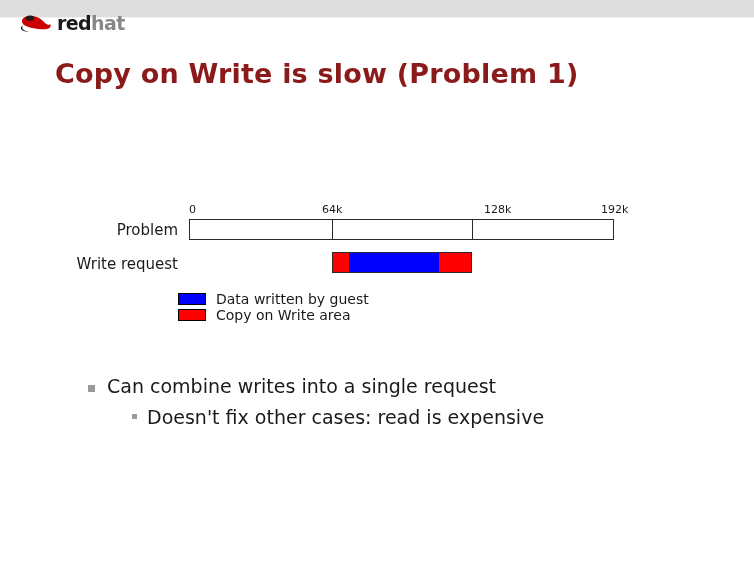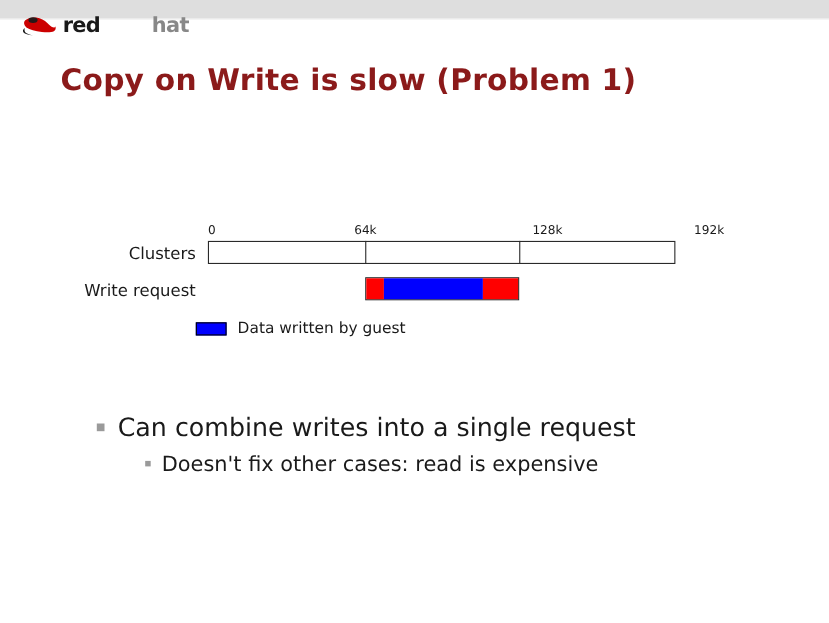--- a/index.html
+++ b/index.html
@@ -50,21 +50,21 @@
   }
   .logo-hat svg { display: block; }
   .logo-word {
     font-family: "DejaVu Sans", sans-serif;
     font-size: 19px;
     font-weight: bold;
     letter-spacing: -0.6px;
     line-height: 1;
   }
   .logo-word .red  { color: #1a1a1a; }
-  .logo-word .hat  { color: #888888; padding-left: 47px; }
+  .logo-word .hat  { color: #888888; }
 
   
   .slide-title {
     position: absolute;
     left: 55px;
     top: 58px;
     font-family: "DejaVu Sans", sans-serif;
     font-size: 27px;
     font-weight: bold;
     color: #8b1a1a;
@@ -107,21 +107,21 @@
     position: absolute;
     top: 203px;
     font-family: "DejaVu Sans", sans-serif;
     font-size: 11px;
     color: #1a1a1a;
     white-space: nowrap;
   }
   .tick-0    { left: 189px; }
   .tick-64   { left: 322px; }
   .tick-128  { left: 484px; text-align: center; }
-  .tick-192  { left: 631px; }
+  .tick-192  { left: 601px; }
 
   
   .cluster-bar {
     position: absolute;
     left: 189px;
     top: 219px;
     width: 425px;
     height: 21px;
     border: 1px solid #2a2a2a;
     box-sizing: border-box;
@@ -208,21 +208,21 @@
   .bullet-l2 .bullet-marker {
     width: 5px; height: 5px;
     margin-top: 10px;
     margin-right: 10px;
   }
   .bullet-text {
     font-family: "DejaVu Sans", sans-serif;
     color: #1a1a1a;
     white-space: nowrap;
   }
-  .bullet-l1 .bullet-text { font-size: 23px; line-height: 1.35; }
+  .bullet-l1 .bullet-text { font-size: 19px; line-height: 1.35; }
   .bullet-l2 .bullet-text { font-size: 19px; line-height: 1.45; }
 </style>
 </head>
 <body>
 
 <div class="header-band"></div>
 <div class="header-divider"></div>
 
 <div class="logo">
   <span class="logo-hat">
@@ -232,21 +232,21 @@
       <ellipse cx="12" cy="6.2" rx="4.2" ry="2.6" fill="#1a1a1a" opacity="0.92"></ellipse>
     </svg>
   </span>
   <span class="logo-word"><span class="red">red</span><span class="hat">hat</span></span>
 </div>
 
 <div class="slide-title">Copy on Write is slow (Problem 1)</div>
 
 <div class="diagram">
 
-  <div class="row-label label-clusters">Clusters</div>
+  <div class="row-label label-clusters">Problem</div>
   <div class="row-label label-write">Write request</div>
 
   <div class="tick-label tick-0">0</div>
   <div class="tick-label tick-64">64k</div>
   <div class="tick-label tick-128">128k</div>
   <div class="tick-label tick-192">192k</div>
 
   <div class="cluster-bar"></div>
   <div class="cluster-divider cdiv-64"></div>
   <div class="cluster-divider cdiv-128"></div>
@@ -255,20 +255,24 @@
     <div class="seg-cow-left"></div>
     <div class="seg-data"></div>
     <div class="seg-cow-right"></div>
   </div>
 
   <div class="legend">
     <div class="legend-row">
       <span class="legend-swatch" style="background:#0000ff"></span>
       <span class="legend-text">Data written by guest</span>
     </div>
+    <div class="legend-row">
+      <span class="legend-swatch" style="background:#ff0000"></span>
+      <span class="legend-text">Copy on Write area</span>
+    </div>
   </div>
 
 </div>
 
 <div class="bullets">
 
   <div class="bullet bullet-l1">
     <span class="bullet-marker"></span>
     <span class="bullet-text">Can combine writes into a single request</span>
   </div>

